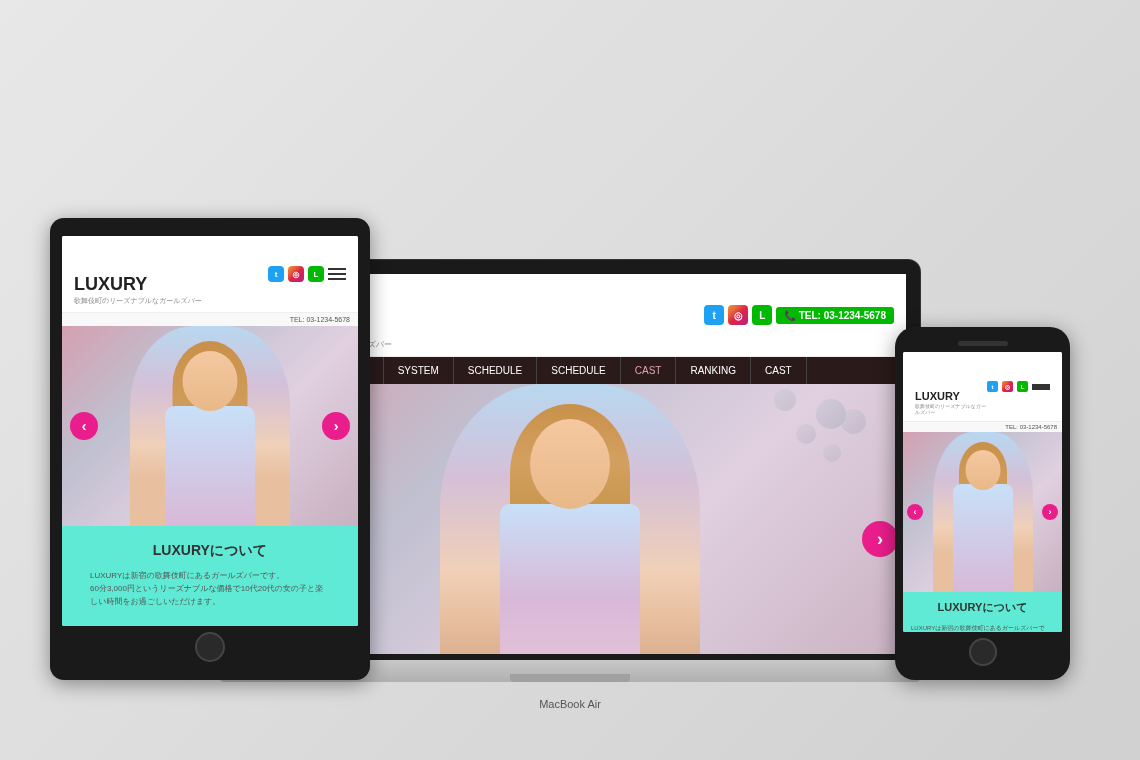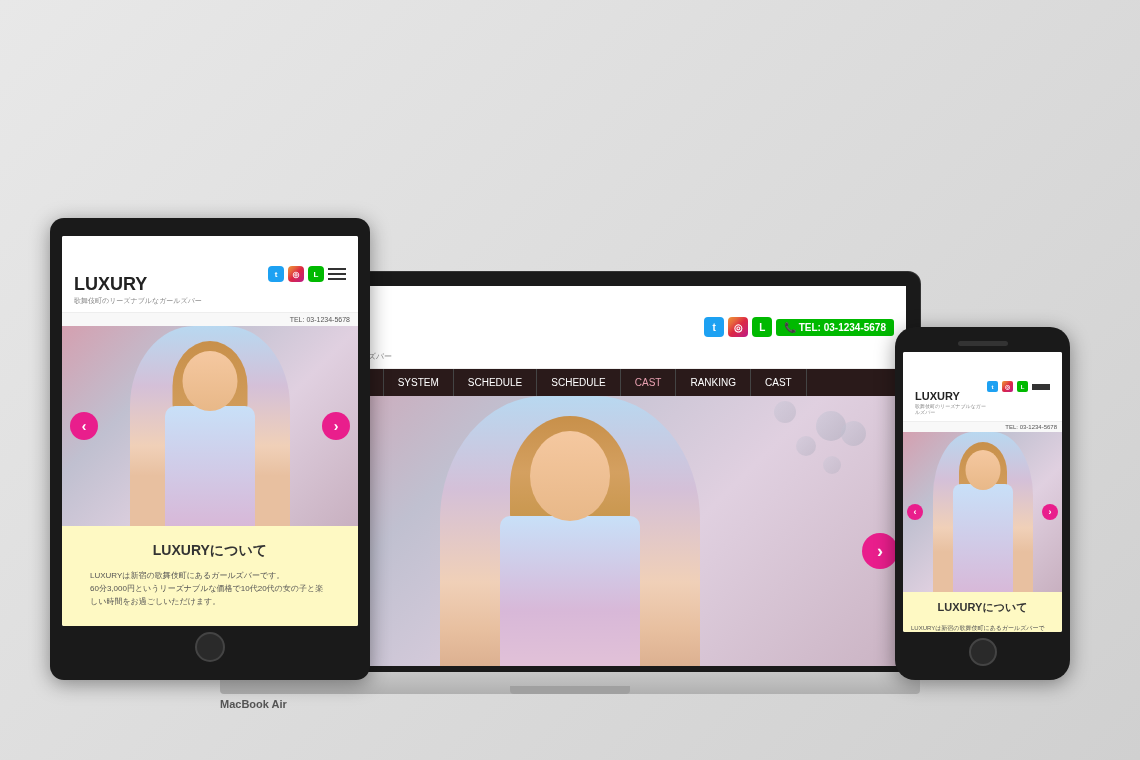--- a/index.html
+++ b/index.html
@@ -57,24 +57,25 @@
       position: absolute;
       bottom: 0;
       left: 50%;
       transform: translateX(-50%);
       width: 120px;
       height: 8px;
       background: #a0a0a0;
       border-radius: 0 0 4px 4px;
     }
     .macbook-label {
+      text-align: center;
       font-size: 11px;
       color: #555;
-      margin-top: 4px;
-      font-weight: 700;
+      margin-top: 16px;
+      font-weight: 400;
     }
 
     
     .ipad {
       position: absolute;
       left: 30px;
       bottom: 60px;
       width: 320px;
       z-index: 2;
     }
@@ -235,21 +236,21 @@
       color: #fff;
       font-size: 14px;
       font-weight: bold;
       cursor: pointer;
       z-index: 10;
     }
     .hero-nav-prev { left: 8px; }
     .hero-nav-next { right: 8px; }
 
     .about-section {
-      background: #fef9c3;
+      background: #5eead4;
       padding: 16px;
       text-align: center;
     }
     .about-title {
       font-size: 14px;
       font-weight: bold;
       color: #333;
       margin-bottom: 10px;
     }
     .about-text {

